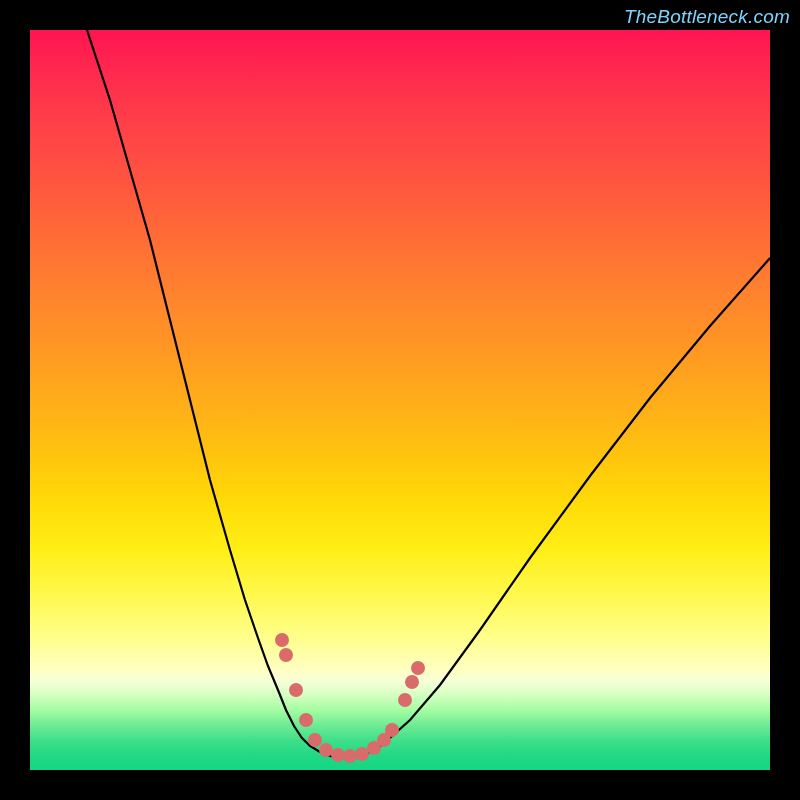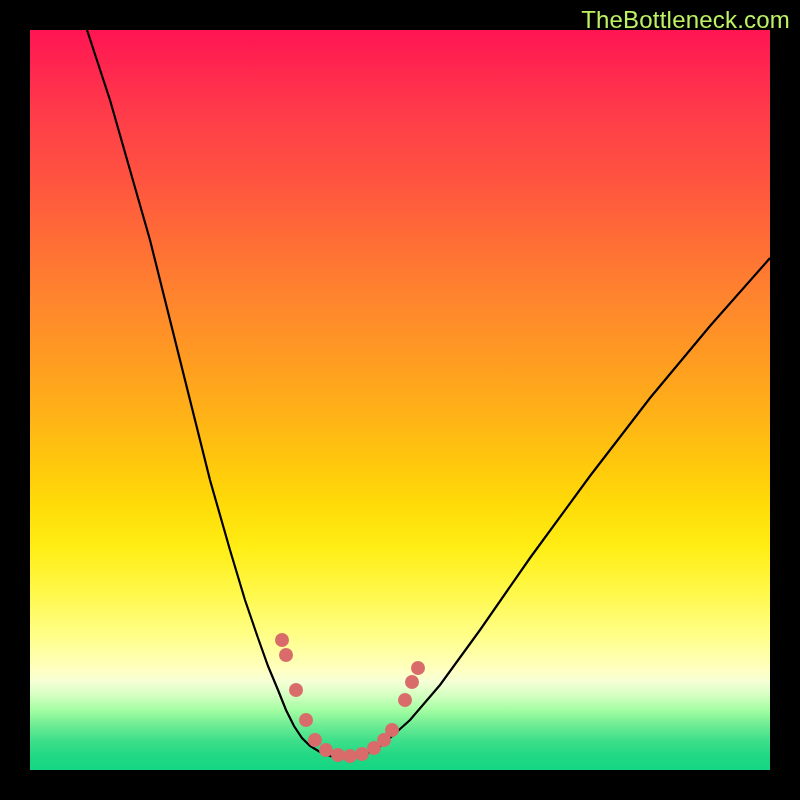--- a/index.html
+++ b/index.html
@@ -66,25 +66,26 @@
     width: 14px;
     height: 14px;
     border-radius: 50%;
     background: #d96b6b;
     transform: translate(-50%, -50%);
   }
   .watermark {
     position: absolute;
     top: 6px;
     right: 10px;
-    color: #bef264;
-    font-size: 24px;
+    color: #7dd3fc;
+    font-size: 19px;
     font-weight: 500;
     letter-spacing: 0.2px;
     pointer-events: none;
+    font-style: italic;
   }
 </style>
 </head>
 <body>
 
 <div class="frame">
 
   <div class="plot-area">
     <div class="gradient"></div>
 

